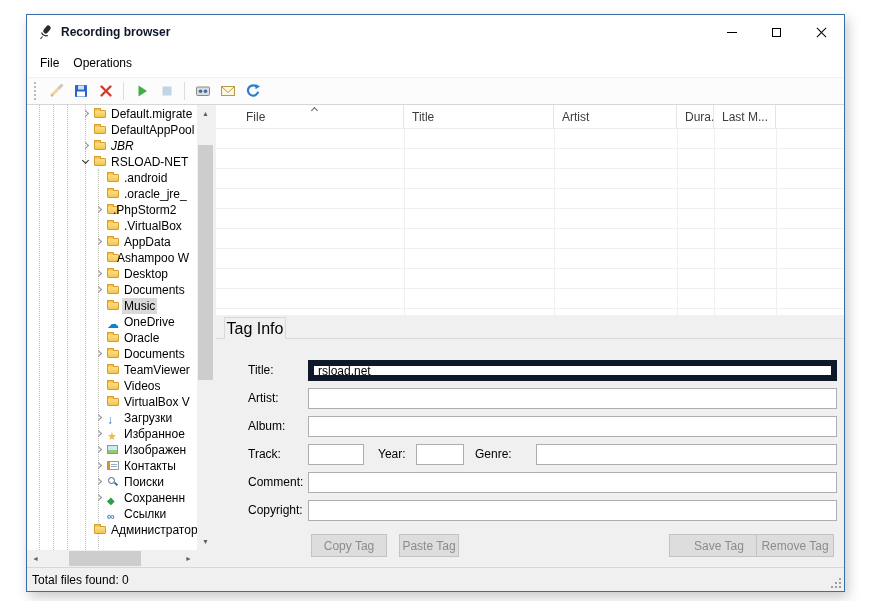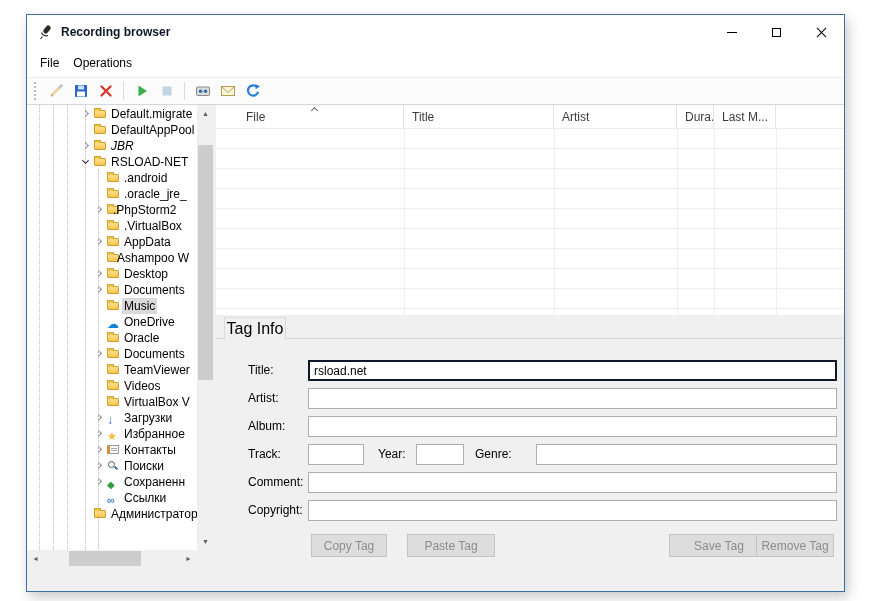--- a/index.html
+++ b/index.html
@@ -92,21 +92,21 @@
 
   .tabstrip { height:24px; position:relative; background:#f0f0f0; }
   .tabstrip::after { content:''; position:absolute; left:0; right:0; bottom:0; height:1px; background:#d9d9d9; }
   .tab { position:absolute; left:8px; top:2px; bottom:0; width:62px; background:#f0f0f0;
          border:1px solid #d9d9d9; border-bottom:none; font-size:16px; display:flex; align-items:center; justify-content:center; z-index:1; }
 
   .tagform { flex:1; position:relative; background:#f0f0f0; }
   .flabel { position:absolute; left:32px; font-size:12px; line-height:21px; color:#000; }
   .finput { position:absolute; height:21px; border:1px solid #aeaeae; font-size:12px; padding:0 4px;
             background:#fff; font-family:inherit; color:#000; }
-  .finput.focused { border:2px solid #0f172a; }
+  .finput.focused { border:6px solid #0f172a; }
   .tagbtn { position:absolute; top:195px; height:23px; font-size:12px; background:#dddddd;
             border:1px solid #c3c3c3; color:#8c8c8c; font-family:inherit; }
 
   
   .statusbar { position:absolute; left:0; right:0; bottom:0; height:24px; border-top:1px solid #d7d7d7;
                background:#f0f0f0; display:flex; align-items:center; font-size:12px; padding-left:5px; color:#000; }
   .grip { position:absolute; right:1px; bottom:1px; width:14px; height:14px; }
   .grip::before { content:''; position:absolute; right:2px; bottom:2px; width:2px; height:2px; background:#9e9e9e;
       box-shadow: 0 -4px #9e9e9e, 0 -8px #9e9e9e, -4px 0 #9e9e9e, -4px -4px #9e9e9e, -8px 0 #9e9e9e; }
 </style>
@@ -294,20 +294,25 @@
             <span class="ticon icon-download" style="left: 80px;"></span>
             <span class="tlabel" style="left: 95px;">Загрузки</span>
           </div>
           <div class="tree-row">
             <span class="expander collapsed" style="left: 67px;"></span>
             <span class="ticon icon-star" style="left: 80px;"></span>
             <span class="tlabel" style="left: 95px;">Избранное</span>
           </div>
           <div class="tree-row">
             <span class="expander collapsed" style="left: 67px;"></span>
+            <span class="ticon icon-picture" style="left: 80px;"></span>
+            <span class="tlabel" style="left: 95px;">Изображен</span>
+          </div>
+          <div class="tree-row">
+            <span class="expander collapsed" style="left: 67px;"></span>
             <span class="ticon icon-contacts" style="left: 80px;"></span>
             <span class="tlabel" style="left: 95px;">Контакты</span>
           </div>
           <div class="tree-row">
             <span class="expander collapsed" style="left: 67px;"></span>
             <span class="ticon icon-search" style="left: 80px;"></span>
             <span class="tlabel" style="left: 95px;">Поиски</span>
           </div>
           <div class="tree-row">
             <span class="expander collapsed" style="left: 67px;"></span>
@@ -376,22 +381,26 @@
         <label class="flabel" style="top:105px; left:259px">Genre:</label>
         <input class="finput" style="top: 105px; left: 320px; width: 301px;" value="">
 
         <label class="flabel" style="top:133px">Comment:</label>
         <input class="finput" style="top: 133px; left: 92px; width: 529px;" value="">
 
         <label class="flabel" style="top:161px">Copyright:</label>
         <input class="finput" style="top: 161px; left: 92px; width: 529px;" value="">
 
         <button class="tagbtn" style="left:95px;  width:76px" disabled="">Copy Tag</button>
-        <button class="tagbtn" style="left:191px; width:88px" disabled="">Paste Tag</button>
+        <button class="tagbtn" style="left:183px; width:60px" disabled="">Paste Tag</button>
         <button class="tagbtn" style="left:453px; width:100px" disabled="">Save Tag</button>
         <button class="tagbtn" style="left:540px; width:78px" disabled="">Remove Tag</button>
       </div>
 
     </div>
   </div>
 
+  <div class="statusbar">
+    <span>Total files found: 0</span>
+    <span class="grip"></span>
+  </div>
 
 </div>
 
 </body></html>

